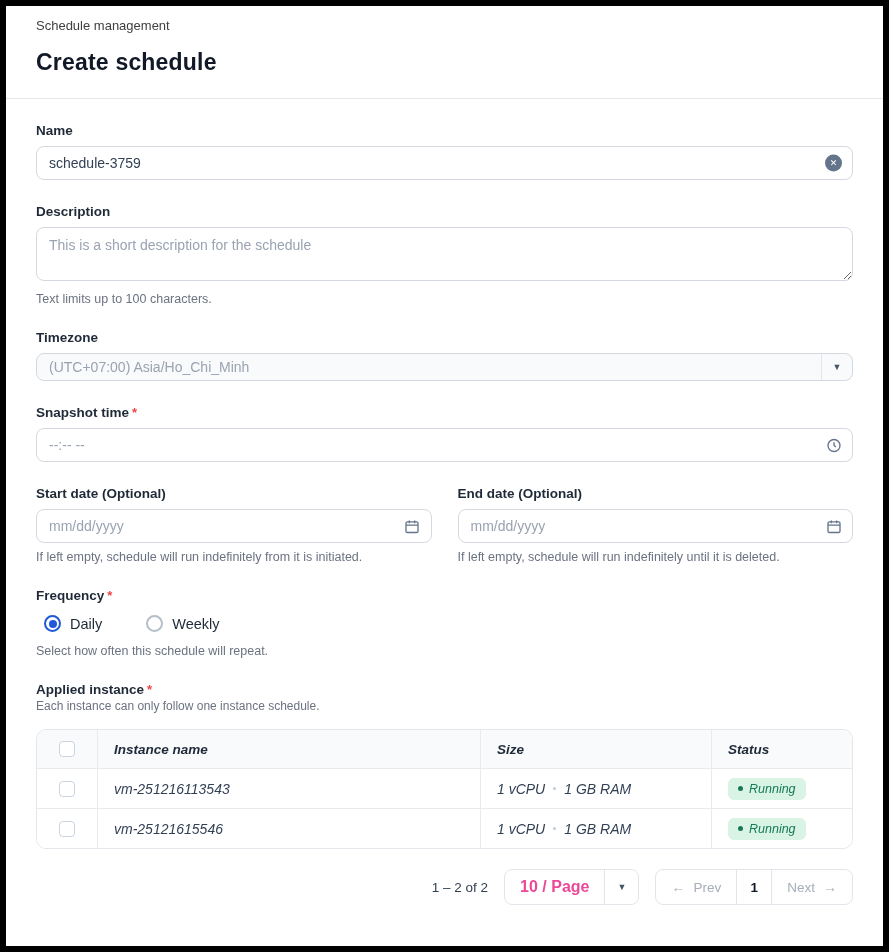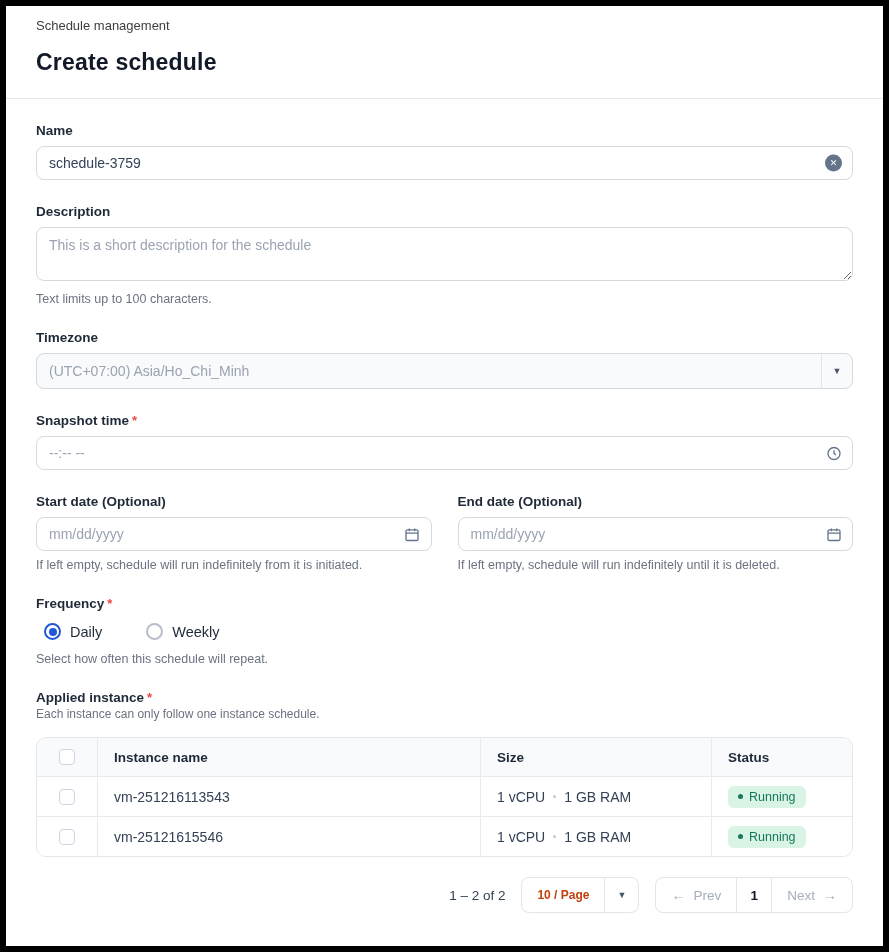--- a/index.html
+++ b/index.html
@@ -57,21 +57,21 @@
     width: 100%; height: 54px; resize: vertical;
     border: 1px solid #d4d9e0; border-radius: 8px;
     padding: 9px 12px; font-size: 14px; color: #334155;
     font-family: "Liberation Sans", sans-serif; outline: none;
   }
   .textarea::placeholder { color: #9aa3b2; }
 
   .helper-text { font-size: 12.5px; color: #6b7280; margin-top: 7px; }
 
   .select {
-    display: flex; align-items: stretch; height: 36px;
+    display: flex; align-items: stretch; height: 28px;
     border: 1px solid #d4d9e0; border-radius: 8px;
     background: #f9fafb; overflow: hidden; cursor: pointer;
   }
   .select-value {
     flex: 1; display: flex; align-items: center; padding: 0 12px;
     font-size: 14px; color: #9aa3b2;
   }
   .select-arrow-seg {
     width: 31px; border-left: 1px solid #e2e5ea;
     display: flex; align-items: center; justify-content: center;
@@ -105,21 +105,21 @@
     margin-top: 16px;
     border: 1px solid #e3e6ea; border-radius: 10px;
     overflow: hidden;
   }
   .t-row {
     display: grid; grid-template-columns: 60px 1fr 231px 141px;
     align-items: center;
   }
   .t-head { background: #f8fafc; height: 38px; }
   .t-body-row { background: #ffffff; height: 40px; border-top: 1px solid #e8eaee; }
-  .t-cell { padding: 0 16px; height: 100%; display: flex; align-items: center; }
+  .t-cell { padding: 0 16px; height: 100%; display: flex; align-items: center; font-style: italic; }
   .t-cell + .t-cell { border-left: 1px solid #e8eaee; }
   .t-cell.check-cell { justify-content: center; padding: 0; }
   .t-head .t-cell { font-size: 13.5px; font-weight: bold; color: #1f2937; }
   .t-body-row .t-cell { font-size: 14px; color: #334155; }
 
   .checkbox {
     width: 16px; height: 16px; border: 1.5px solid #cbd5e1;
     border-radius: 4px; background: #ffffff; cursor: pointer;
   }
 
@@ -139,21 +139,21 @@
   }
   .page-range { font-size: 13.5px; color: #334155; }
 
   .page-size {
     display: flex; align-items: stretch; height: 36px;
     border: 1px solid #e2e5ea; border-radius: 8px; overflow: hidden;
     cursor: pointer; background: #ffffff;
   }
   .page-size-value {
     display: flex; align-items: center; padding: 0 15px;
-    font-size: 12px; color: #c2410c; font-weight: bold;
+    font-size: 16px; color: #ec4899; font-weight: bold;
   }
   .page-size-arrow {
     width: 34px; border-left: 1px solid #e2e5ea;
     display: flex; align-items: center; justify-content: center;
     color: #475569; font-size: 9px;
   }
 
   .pager {
     display: flex; align-items: stretch; height: 36px;
     border: 1px solid #e2e5ea; border-radius: 8px; overflow: hidden;

